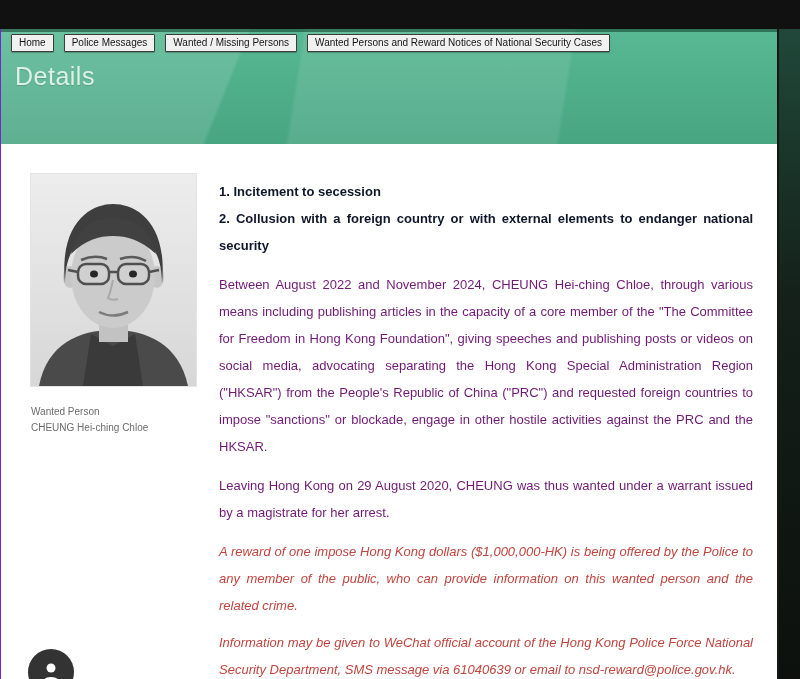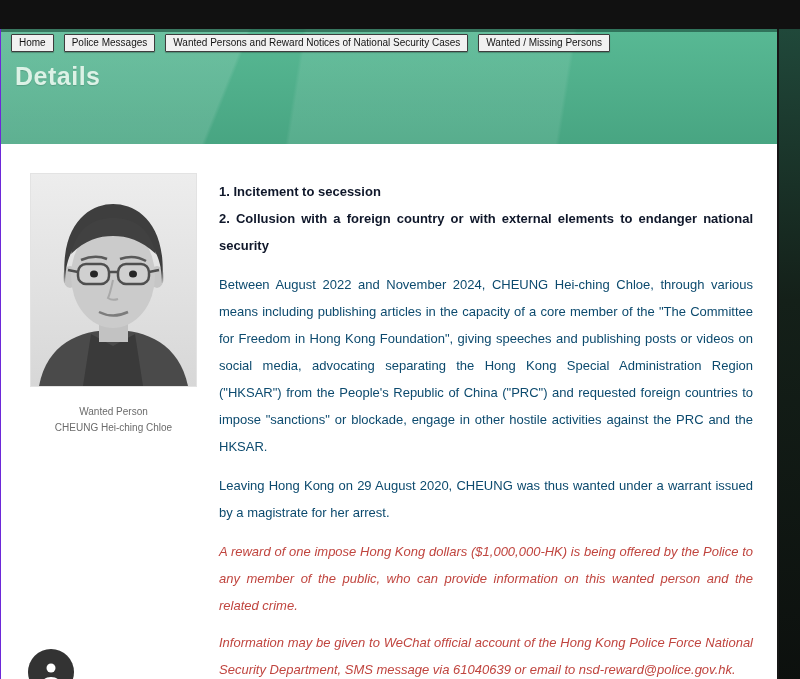--- a/index.html
+++ b/index.html
@@ -22,41 +22,41 @@
   }
   .nav-row { position:absolute; left:10px; top:5px; display:flex; gap:10px; }
   .nav-btn {
     background:#f1f1f1; border:1px solid #3d3d3d; border-radius:1px;
     color:#141414; font-size:10px; line-height:12px; padding:2px 7px;
     font-family:"Liberation Sans", sans-serif; white-space:nowrap; cursor:pointer;
     box-shadow:0 1px 1px rgba(0,0,0,0.25);
   }
   .page-title {
     position:absolute; left:14px; top:33px;
-    font-size:25px; font-weight:700; letter-spacing:0.5px; color:#dcf2e6;
+    font-size:25px; font-weight:400; letter-spacing:0.5px; color:#dcf2e6;
     text-shadow:0 1px 1px rgba(0,0,0,0.15);
   }
   .tab {
     position:absolute; left:10px; bottom:0; width:170px; height:26px;
     background:#ffffff; border-radius:8px 8px 0 0;
     display:flex; align-items:center; justify-content:space-between;
     padding:0 16px 0 18px; box-shadow:0 -1px 2px rgba(0,0,0,0.08);
   }
   .tab-label { font-size:13px; font-weight:700; color:#232323; }
   .tab-menu-icon { display:block; cursor:pointer; }
   
   .panel { position:absolute; left:0; top:115px; width:777px; height:561px; background:#ffffff; }
   .content-row { position:absolute; left:0; top:0; width:100%; display:flex; }
   .photo-col { width:218px; flex:0 0 218px; padding:30px 0 0 30px; }
   .photo { width:165px; height:212px; display:block; box-shadow:0 0 0 1px #e3e3e3; }
-  .photo-caption { width:165px; margin-top:18px; text-align:center; color:#6b6b6b; font-size:10px; line-height:16px; }
+  .photo-caption { width:165px; margin-top:18px; text-align:left; color:#6b6b6b; font-size:10px; line-height:16px; }
   .text-col { flex:1 1 auto; padding:34px 25px 0 0; }
   .charges { color:#0f172a; font-size:13px; font-weight:700; line-height:27px; text-align:justify; }
   .dob { margin-top:14px; color:#424242; font-size:13px; line-height:27px; }
-  .para { margin-top:12px; color:#0c4a6e; font-size:13px; line-height:27px; text-align:justify; }
+  .para { margin-top:12px; color:#701a75; font-size:13px; line-height:27px; text-align:justify; }
   .para.red { color:#c0453f; font-style:italic; }
   .para.red + .para.red { margin-top:10px; }
   .last-revision {
     position:absolute; right:25px; top:505px;
     color:#565656; font-size:12px;
   }
   .avatar-btn {
     position:absolute; left:27px; top:505px; width:46px; height:46px;
     border-radius:50%; background:#333333; border:none; cursor:pointer;
     display:flex; align-items:center; justify-content:center;
@@ -73,22 +73,22 @@
 </style>
 </head>
 <body>
 
 <div class="frame">
 
   <div class="banner">
     <div class="nav-row">
       <button class="nav-btn">Home</button>
       <button class="nav-btn">Police Messages</button>
+      <button class="nav-btn">Wanted / Missing Persons</button>
       <button class="nav-btn">Wanted Persons and Reward Notices of National Security Cases</button>
-      <button class="nav-btn">Wanted / Missing Persons</button>
     </div>
     <div class="page-title">Details</div>
 
   </div>
 
   <div class="panel">
     <div class="content-row">
 
       <div class="photo-col">
         <svg class="photo" viewBox="0 0 165 212" preserveAspectRatio="none">

